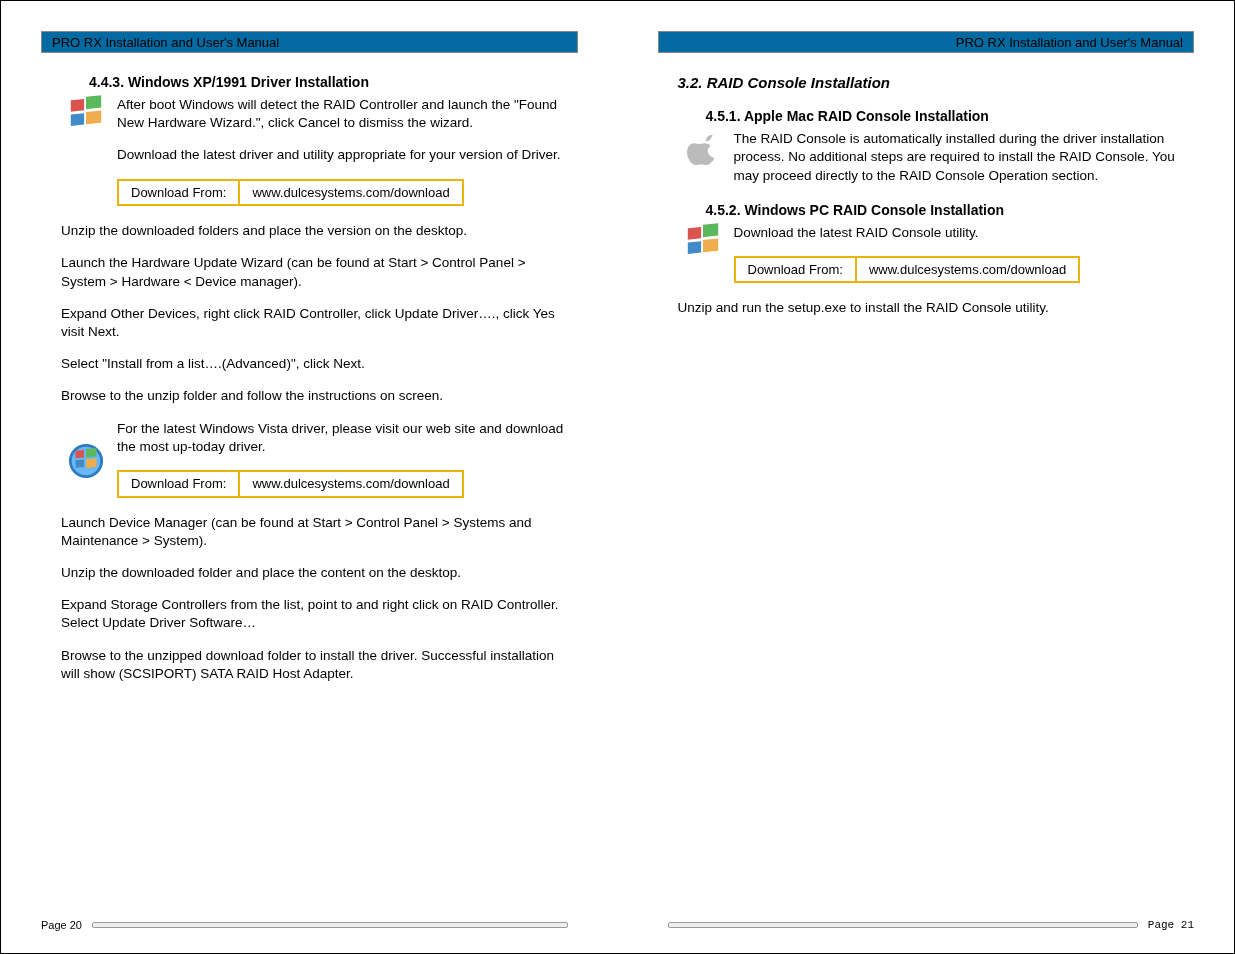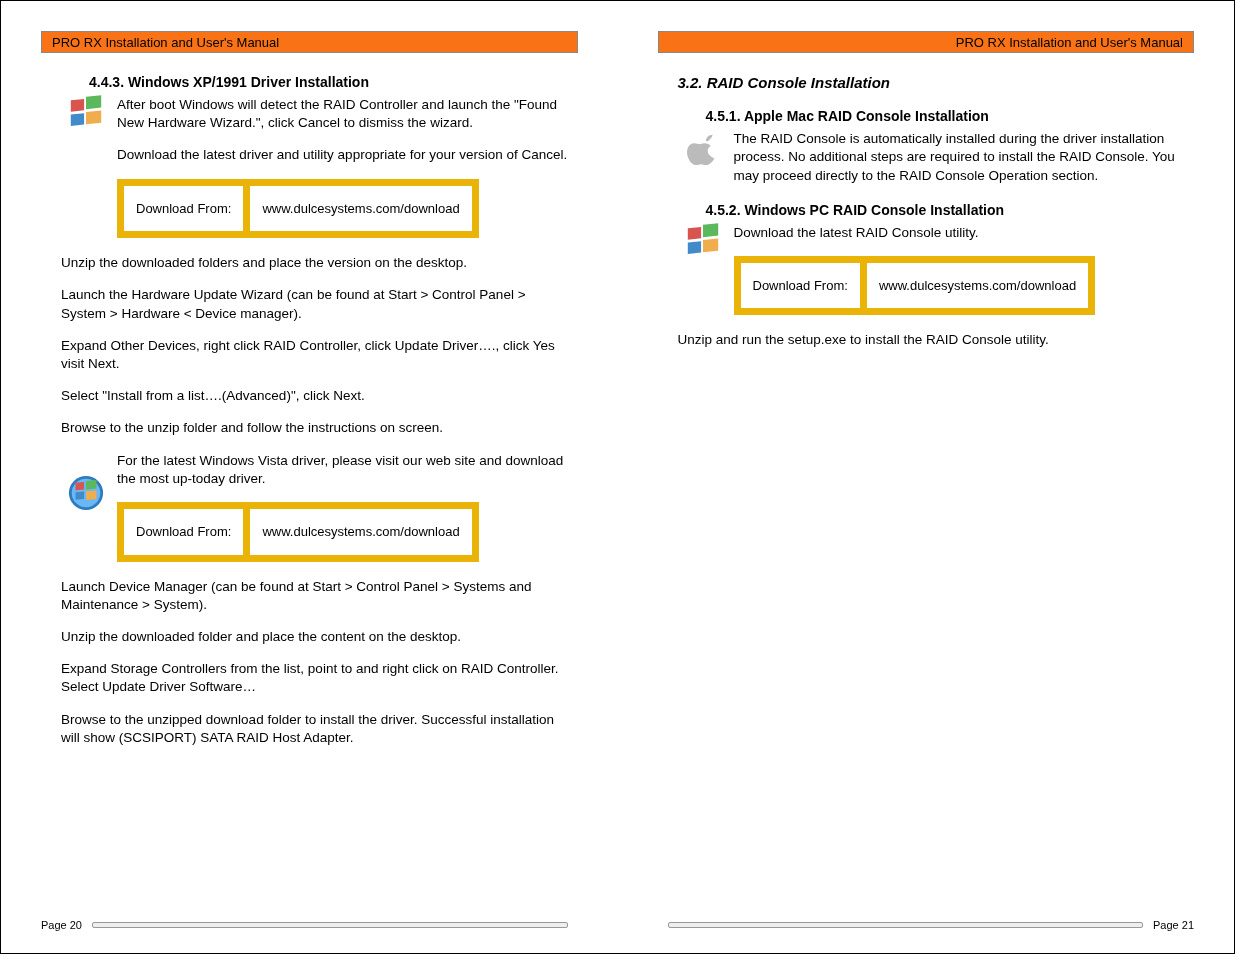--- a/index.html
+++ b/index.html
@@ -18,21 +18,21 @@
     width: 100%;
     height: 100%;
   }
   .page {
     width: 50%;
     height: 100%;
     position: relative;
     padding: 30px 40px 40px 40px;
   }
   .header-bar {
-    background: #f97316;
+    background: #0369a1;
     border: 1px solid #888;
     height: 22px;
     line-height: 22px;
     font-size: 13px;
     padding: 0 10px;
     margin-bottom: 20px;
   }
   .header-left .header-bar { text-align: left; }
   .header-right .header-bar { text-align: right; }
   .content {
@@ -66,33 +66,33 @@
     left: 6px;
     width: 38px;
     height: 38px;
   }
   .dl-table {
     border-collapse: collapse;
     margin: 4px 0 16px 56px;
     font-size: 13px;
   }
   .dl-table td {
-    border: 7px solid #eab308;
-    padding: 14px 12px;
+    border: 2px solid #eab308;
+    padding: 3px 12px;
     text-align: left;
   }
   .footer {
     position: absolute;
     bottom: 22px;
     font-size: 11px;
     display: flex;
     align-items: center;
   }
   .footer-left { left: 40px; right: 40px; }
-  .footer-right { left: 40px; right: 40px; justify-content: flex-end; }
+  .footer-right { left: 40px; right: 40px; justify-content: flex-end; font-family: Liberation Mono, monospace; }
   .footer .bar {
     height: 6px;
     border: 1px solid #999;
     background: #eee;
     flex: 1;
     margin: 0 10px;
     border-radius: 2px;
   }
   .footer .pg { white-space: nowrap; }
   svg { display: block; }
@@ -111,21 +111,21 @@
         <div class="h-sub">4.4.3. Windows XP/1991 Driver Installation</div>
         <span class="os-icon" style="top:22px;">
           <svg viewBox="0 0 40 40">
               <rect x="4" y="6" width="14" height="12" fill="#d9534f" transform="skewY(-6)"></rect>
               <rect x="20" y="4" width="16" height="13" fill="#5cb85c" transform="skewY(-6)"></rect>
               <rect x="4" y="21" width="14" height="12" fill="#428bca" transform="skewY(-6)"></rect>
               <rect x="20" y="20" width="16" height="13" fill="#f0ad4e" transform="skewY(-6)"></rect>
             </svg>
         </span>
         <div class="para">After boot Windows will detect the RAID Controller and launch the "Found New Hardware Wizard.", click Cancel to dismiss the wizard.</div>
-        <div class="para">Download the latest driver and utility appropriate for your version of Cancel.</div>
+        <div class="para">Download the latest driver and utility appropriate for your version of Driver.</div>
       </div>
 
       <table class="dl-table">
         <tbody>
             <tr>
           <td>Download From:</td>
           <td>www.dulcesystems.com/download</td>
         </tr>
       </tbody>
         </table>

